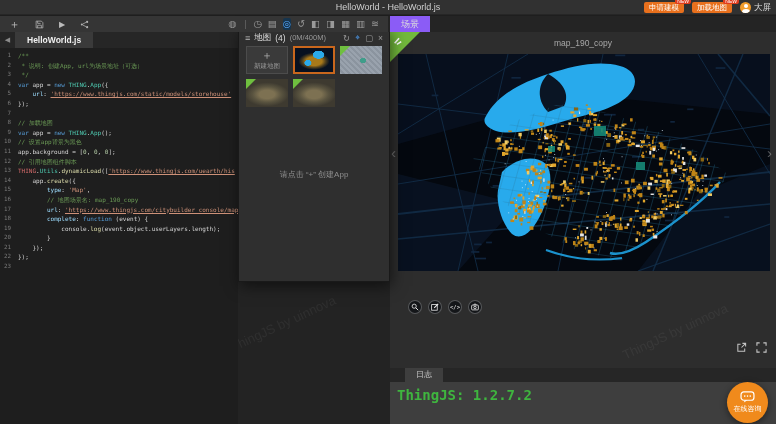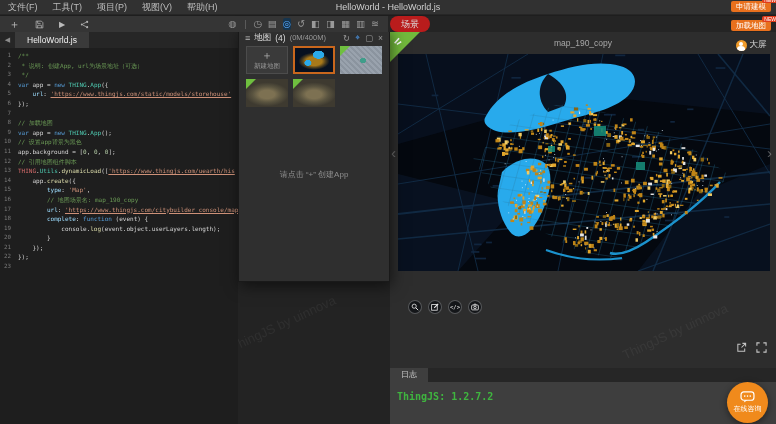--- a/index.html
+++ b/index.html
@@ -3,46 +3,46 @@
 <meta charset="utf-8">
 <style>
   * { box-sizing:border-box; margin:0; padding:0; }
   html,body { width:776px; height:424px; overflow:hidden; }
   body { position:relative; background:#1e1e1e; font-family:"Liberation Sans","DejaVu Sans",sans-serif; color:#ccc; }
 
   
   .menubar { position:absolute; top:0; left:0; right:0; height:15px; background:#313131; border-bottom:1px solid #262626; display:flex; align-items:center; padding:0 8px; gap:15px; font-size:9px; color:#bdbdbd; z-index:30; }
   .menu-item { cursor:default; }
   .win-title { position:absolute; left:50%; transform:translateX(-50%); color:#cfcfcf; }
-  .menu-actions { position:absolute; right:5px; top:1px; display:flex; gap:8px; align-items:center; height:13px;flex-direction:column; }
+  .menu-actions { position:absolute; right:5px; top:1px; display:flex; gap:8px; align-items:center; height:13px; }
   .act-btn { background:#e8701d; color:#fff; font-size:7.5px; line-height:11px; padding:0 5px; border-radius:2px; position:relative; cursor:pointer; }
   .act-badge { position:absolute; top:-4px; right:-7px; background:#e03c1d; color:#fff; font-size:5px; line-height:6px; padding:0 2px; border-radius:2px; }
   .user-box { display:flex; align-items:center; gap:3px; cursor:pointer; }
   .avatar { width:11px; height:11px; border-radius:50%; background:#f09b2a; position:relative; overflow:hidden; }
   .avatar i { position:absolute; left:3.5px; top:2px; width:4px; height:4px; border-radius:50%; background:#fff; }
   .avatar b { position:absolute; left:1.5px; top:6.5px; width:8px; height:6px; border-radius:50% 50% 0 0; background:#fff; }
   .user-label { font-size:8.5px; color:#ddd; }
 
   
   .toolbar { position:absolute; top:16px; left:0; width:388px; height:16px; background:#353535; display:flex; align-items:center; padding:0 9px; z-index:25; }
   .tb-left { display:flex; gap:15px; align-items:center; color:#b5b5b5; }
   .tb-right { margin-left:auto; display:flex; gap:6px; align-items:center; font-size:9.5px; color:#9a9a9a; }
   .tb-icon { cursor:pointer; line-height:12px; }
   .tb-icon.active { color:#59a9ff; background:#173essionalaa; background:#16344d; border-radius:2px; }
   .tb-divider { width:1px; height:9px; background:#5a5a5a; margin:0 2px; }
   .plus-glyph { font-size:11px; color:#bbb; cursor:pointer; }
   .play-glyph { font-size:8px; color:#bbb; cursor:pointer; }
   .tabstrip-right { position:absolute; top:16px; left:388px; right:0; height:16px; background:#242424; display:flex; align-items:flex-end; z-index:25; }
-  .scene-tab { margin-left:2px; height:16px; padding:0 11px; background:#b91c1c; color:#ddd; font-size:9px; line-height:16px; cursor:pointer;border-radius:8px; }
+  .scene-tab { margin-left:2px; height:16px; padding:0 11px; background:#8b5cf6; color:#ddd; font-size:9px; line-height:16px; cursor:pointer; }
 
   
   .editor { position:absolute; top:32px; left:0; width:238px; bottom:0; background:#1e1e1e; }
   .editor-tabs { height:16px; background:#262626; display:flex; align-items:stretch; }
   .collapse { width:15px; display:flex; align-items:center; justify-content:center; color:#8a8a8a; font-size:7px; cursor:pointer; }
-  .editor-tab { background:#3a3a3a; color:#f0f0f0; font-size:8.5px; padding:0 12px; display:flex; align-items:center; cursor:pointer; }
+  .editor-tab { background:#3a3a3a; color:#f0f0f0; font-size:8.5px; padding:0 12px; display:flex; align-items:center; cursor:pointer;font-weight:bold; }
   .code { font-family:"DejaVu Sans Mono","Liberation Mono",monospace; font-size:6px; line-height:9.6px; padding-top:3px; overflow:hidden; }
   .line { display:flex; white-space:pre; }
   .ln { width:18px; text-align:right; padding-right:7px; color:#7a7a7a; flex:none; font-size:5.8px; }
   .lc .k{color:#569cd6} .lc .t{color:#4ec9b0} .lc .s{color:#ce9178} .lc .u{color:#ce9178;text-decoration:underline}
   .lc .c{color:#6a9955} .lc .n{color:#b5cea8} .lc .f{color:#dcdcaa} .lc .p{color:#9cdcfe} .lc .d{color:#d4d4d4} .lc .r{color:#d16969}
 
   
   .scene { position:absolute; left:390px; top:32px; width:386px; height:336px; background:#2d2d2d; }
   .scene-titlebar { height:22px; display:flex; align-items:center; justify-content:center; font-size:8.5px; color:#a8a8a8; }
   .ribbon { position:absolute; left:0; top:0; width:0; height:0; border-top:30px solid #72b93c; border-right:30px solid transparent; z-index:6; }
@@ -81,40 +81,33 @@
               repeating-linear-gradient(-40deg, rgba(255,255,255,.06) 0 1px, transparent 1px 3px); }
   .corner { position:absolute; left:0; top:0; width:0; height:0; border-top:10px solid #6fbf3f; border-right:10px solid transparent; }
   .mp-hint { text-align:center; margin-top:62px; font-size:8px; color:#8e8e8e; }
   .mp-pager { margin-top:auto; display:flex; align-items:center; justify-content:center; gap:6px; font-size:7.5px; color:#a0a0a0; padding-bottom:9px; }
   .pager-link { cursor:pointer; }
   .pager-input { width:30px; height:13px; background:#272727; border:1px solid #5a5a5a; color:#ccc; text-align:center; font-size:7.5px; font-family:inherit; }
   .under-panel { position:absolute; left:238px; top:282px; width:152px; bottom:0; background:#232323; overflow:hidden; z-index:2; }
 
   
   .log { position:absolute; left:390px; top:368px; right:0; bottom:0; background:#262626; }
-  .log-tabs { height:14px; background:#262626; display:flex; }
+  .log-tabs { height:14px; background:#262626; display:flex;margin-left:15px; }
   .log-tab { background:#3e3e3e; color:#ccc; font-size:8px; line-height:14px; padding:0 11px; cursor:pointer; }
   .log-body { position:absolute; top:14px; left:0; right:0; bottom:0; background:#3e3e3e; padding:4px 7px; }
-  .log-msg { color:#3fb53f; font-size:10px; font-weight:bold; font-family:"DejaVu Sans Mono",monospace; }
+  .log-msg { color:#3fb53f; font-size:14px; font-weight:bold; font-family:"DejaVu Sans Mono",monospace; }
 
   
   .chat-btn { position:absolute; right:8px; bottom:1px; width:41px; height:41px; border-radius:50%; background:#f08a1c; display:flex; flex-direction:column; align-items:center; justify-content:center; color:#fff; z-index:40; box-shadow:0 2px 7px rgba(0,0,0,.45); cursor:pointer; }
   .chat-label { font-size:7px; margin-top:1px; }
 </style>
 </head>
 <body>
 
 <div class="menubar">
-  <span id="menu-items" style="display:flex;gap:15px;">
-      <span class="menu-item">文件(F)</span>
-      <span class="menu-item">工具(T)</span>
-      <span class="menu-item">项目(P)</span>
-      <span class="menu-item">视图(V)</span>
-      <span class="menu-item">帮助(H)</span>
-    </span>
   <span class="win-title">HelloWorld - HelloWorld.js</span>
   <span class="menu-actions">
     <span class="act-btn">
       <span>申请建模</span>
       <span class="act-badge">NEW</span>
     </span>
     <span class="act-btn">
       <span>加载地图</span>
       <span class="act-badge">NEW</span>
     </span>

